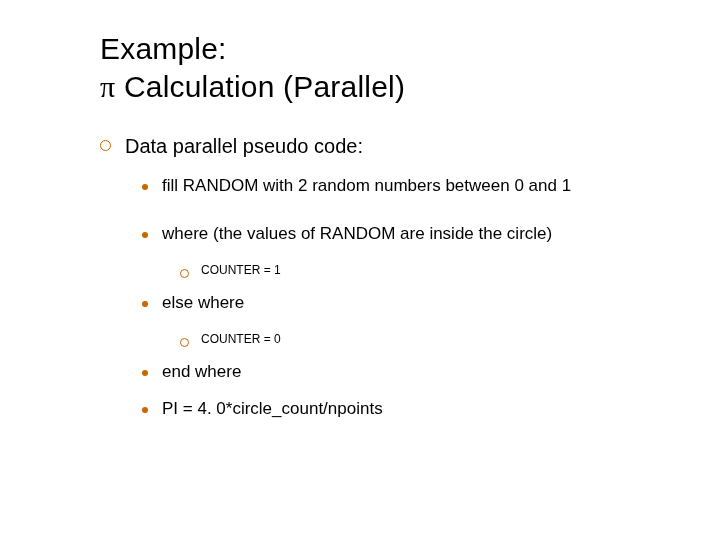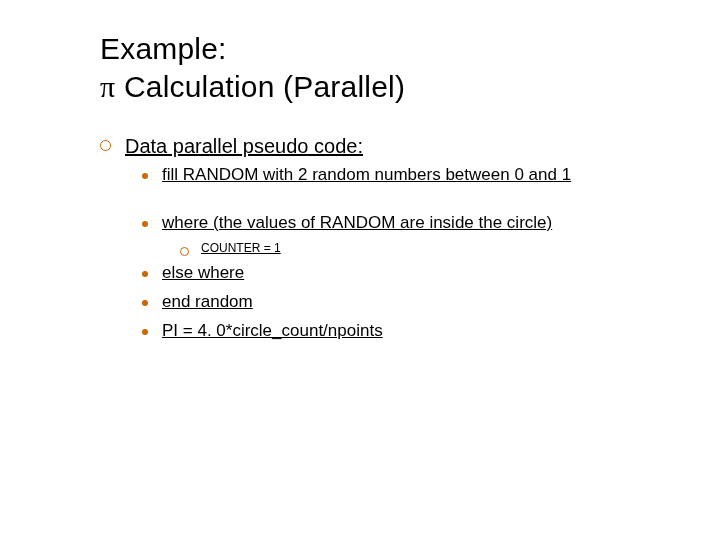--- a/index.html
+++ b/index.html
@@ -26,21 +26,20 @@
     line-height: 1.25;
     margin: 0 0 28px 0;
     letter-spacing: 0.2px;
   }
   .pi {
     font-family: "Times New Roman", serif;
   }
   .row {
     display: flex;
     align-items: flex-start;
-    text-decoration: underline;
   }
   .bullet-hollow {
     display: inline-block;
     width: 9px;
     height: 9px;
     border: 1.5px solid #cc6600;
     border-radius: 50%;
     margin-top: 7px;
     margin-right: 14px;
     flex: 0 0 auto;
@@ -64,39 +63,39 @@
     margin-top: 7px;
     margin-right: 12px;
     flex: 0 0 auto;
   }
   .lvl1-text {
     font-size: 20px;
     line-height: 1.3;
   }
   .lvl2 {
     margin-left: 42px;
-    margin-top: 5px;
+    margin-top: 16px;
   }
   .lvl2-text {
     font-size: 17px;
     line-height: 1.35;
   }
   .lvl3 {
     margin-left: 38px;
     margin-top: 2px;
   }
   .lvl3-text {
     font-size: 12px;
     line-height: 1.35;
   }
   .group-gap {
     margin-top: 25px;
   }
   .tight {
-    margin-top: 6px;
+    margin-top: 14px;
   }
 </style>
 </head>
 <body>
 
 <div class="slide">
 
   <h1 class="title">
     <span>Example:</span><br>
     <span class="pi">π</span><span> Calculation (Parallel)</span>
@@ -120,24 +119,30 @@
     <div class="lvl3 row">
       <span class="bullet-hollow-sm"></span>
       <span class="lvl3-text">COUNTER = 1</span>
     </div>
   </div>
 
   <div class="lvl2 row tight">
     <span class="bullet-solid"></span>
     <span class="lvl2-text">else where</span>
   </div>
+  <div class="lvl2">
+    <div class="lvl3 row">
+      <span class="bullet-hollow-sm"></span>
+      <span class="lvl3-text">COUNTER = 0</span>
+    </div>
+  </div>
 
   <div class="lvl2 row tight">
     <span class="bullet-solid"></span>
-    <span class="lvl2-text">end random</span>
+    <span class="lvl2-text">end where</span>
   </div>
 
 
   <div class="lvl2 row tight">
     <span class="bullet-solid"></span>
     <span class="lvl2-text">PI = 4. 0*circle_count/npoints</span>
   </div>
 
 </div>
 

